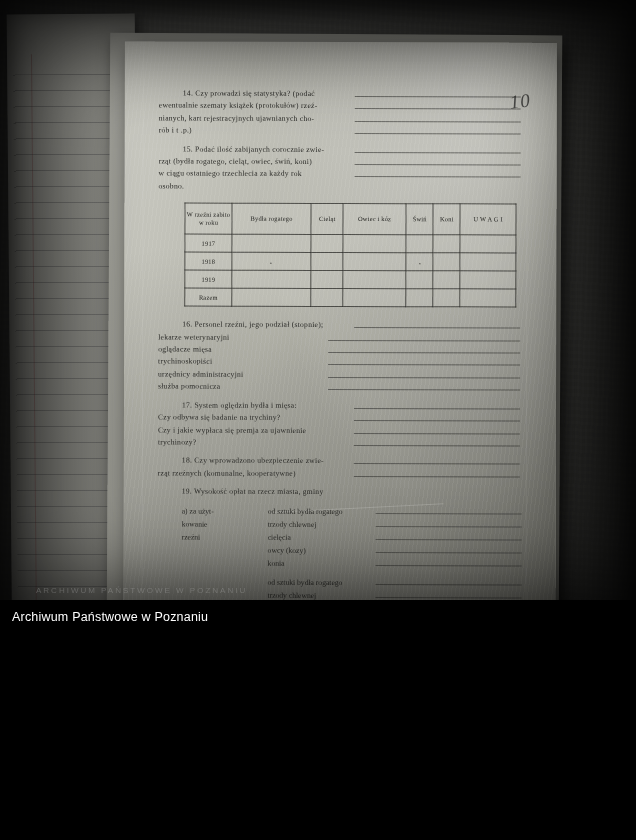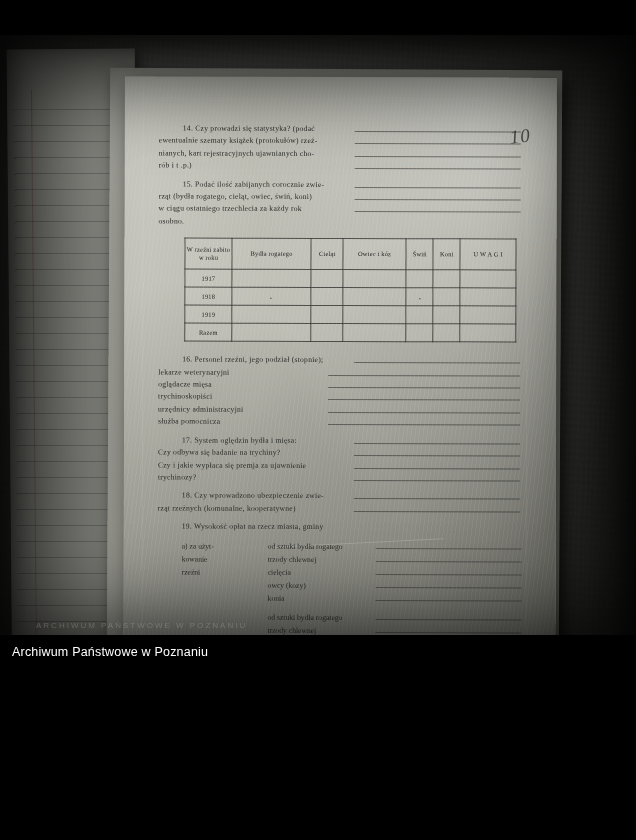--- a/index.html
+++ b/index.html
@@ -1,18 +1,18 @@
 <!DOCTYPE html>
 <html><head>
 <meta charset="utf-8">
 <style>
   html,body{margin:0;padding:0;background:#000;}
   body{width:636px;height:840px;overflow:hidden;font-family:"Liberation Serif",serif;}
 
-  .shot{position:relative;width:636px;height:636px;background:#0d0d0d;overflow:hidden;margin-top:35px;}
+  .shot{position:relative;width:636px;height:636px;background:#0d0d0d;overflow:hidden;}
 
   
   .plate{
     position:absolute;left:0;top:0;width:636px;height:805px;
     background:
       radial-gradient(ellipse at 35% 30%, #6e6e6a 0%, #4b4b48 38%, #2a2a28 70%, #141414 100%),
       linear-gradient(160deg,#555 0%,#2e2e2c 55%,#1a1a19 100%);
   }
   .plate:after{
     content:"";position:absolute;inset:0;

